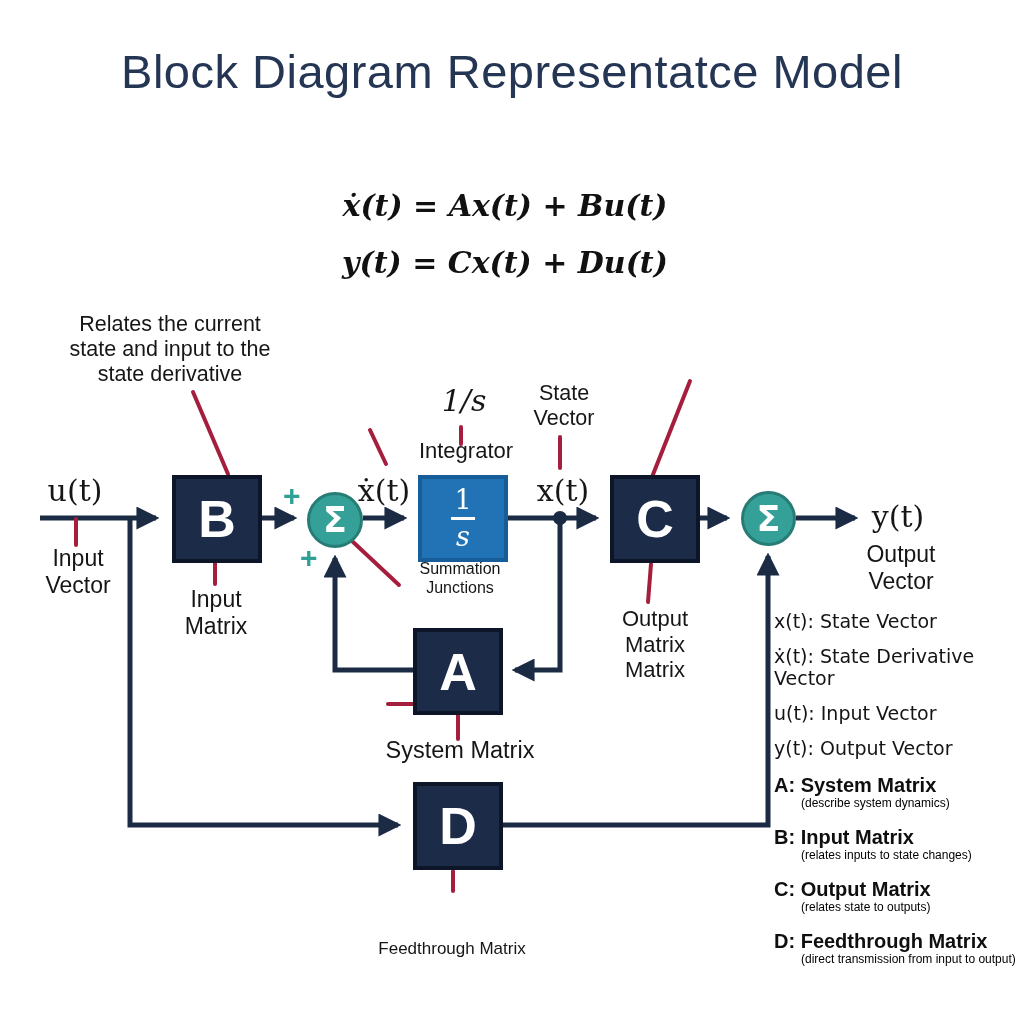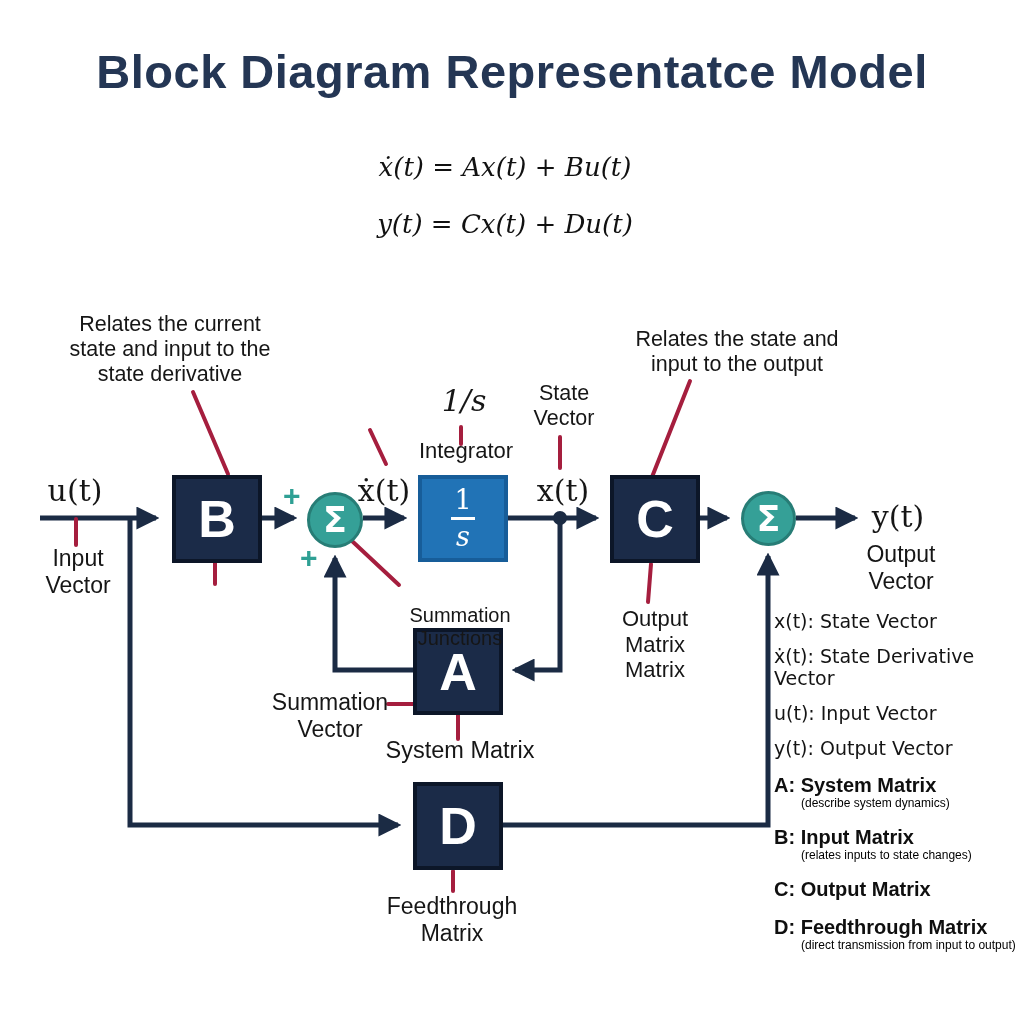--- a/index.html
+++ b/index.html
@@ -2,24 +2,24 @@
 <html><head>
 <meta charset="utf-8">
 <style>
   html,body{margin:0;padding:0;background:#ffffff;}
   #scene{position:relative;width:1024px;height:1024px;background:#ffffff;overflow:hidden;
          font-family:"Liberation Sans", sans-serif;color:#141414;}
   .abs{position:absolute;}
   .ctr{transform:translateX(-50%);text-align:center;}
 
   
-  #title{top:44px;left:512px;width:900px;font-size:47px;font-weight:700;letter-spacing:.5px;
+  #title{top:44px;left:512px;width:900px;font-size:47px;font-weight:400;letter-spacing:.5px;
          color:#243654;font-family:"Liberation Sans",sans-serif;}
-  .eq{left:505px;font-family:"DejaVu Serif",serif;font-weight:normal;font-style:italic;
-      font-size:26px;color:#111;white-space:nowrap;}
+  .eq{left:505px;font-family:"DejaVu Serif",serif;font-weight:bold;font-style:italic;
+      font-size:30px;color:#111;white-space:nowrap;margin-top:36px;}
   #eq1{top:152px;}
   #eq2{top:209px;}
 
   
   .block{position:absolute;box-sizing:border-box;background:#1b2b48;border:4px solid #0c1628;
          color:#fff;display:flex;align-items:center;justify-content:center;
          font-weight:bold;font-size:52px;font-family:"Liberation Sans",sans-serif;}
   #blk-int{background:#2173b6;border-color:#175d99;}
   .frac{display:flex;flex-direction:column;align-items:center;font-family:"DejaVu Serif",serif;
         font-size:27px;line-height:1.05;color:#fff;font-weight:normal;}
@@ -120,47 +120,47 @@
   <div class="plus" style="left:283px;top:481px">+</div>
   <div class="plus" style="left:300px;top:543px">+</div>
 
   <div class="lbl math ctr" style="left:75px;top:474px">u(t)</div>
   <div class="lbl math ctr" style="left:384px;top:474px">ẋ(t)</div>
   <div class="lbl math ctr" style="left:563px;top:474px">x(t)</div>
   <div class="lbl math ctr" style="left:898px;top:500px">y(t)</div>
   <div class="lbl math ctr" style="left:464px;top:384px;font-style:italic">1/s</div>
 
   <div class="lbl ctr" style="left:170px;top:312px;width:215px;font-size:21.5px">Relates the current state and input to the state derivative</div>
-  <div class="lbl ctr" style="left:737px;top:327px;width:235px;font-size:21.5px">Relates the state and input to the output</div>
   <div class="lbl ctr" style="left:466px;top:438px;font-size:22px">Integrator</div>
   <div class="lbl ctr" style="left:564px;top:381px;width:90px;font-size:21.5px">State Vector</div>
   <div class="lbl ctr" style="left:78px;top:545px;width:110px;font-size:23px">Input Vector</div>
-  <div class="lbl ctr" style="left:460px;top:604px;width:150px;font-size:20px">Summation Junctions</div>
-  <div class="lbl ctr" style="left:330px;top:689px;width:145px;font-size:23px">Summation Vector</div>
+  <div class="lbl ctr" style="left:216px;top:586px;width:110px;font-size:23px">Input Matrix</div>
+  <div class="lbl ctr" style="left:460px;top:560px;width:150px;font-size:16px">Summation Junctions</div>
   <div class="lbl ctr" style="left:460px;top:737px;width:200px;font-size:23.5px">System Matrix</div>
   <div class="lbl ctr" style="left:655px;top:606px;width:84px;font-size:22px">Output Matrix Matrix</div>
   <div class="lbl ctr" style="left:901px;top:541px;width:110px;font-size:23px">Output Vector</div>
-  <div class="lbl ctr" style="left:452px;top:893px;width:170px;font-size:23px">Feedthrough Matrix</div>
+  <div class="lbl ctr" style="left:452px;top:939px;width:170px;font-size:17px">Feedthrough Matrix</div>
 
   <div id="legend">
     <div class="vec-item">x(t): State Vector</div>
     <div class="vec-item">ẋ(t): State Derivative Vector</div>
     <div class="vec-item">u(t): Input Vector</div>
     <div class="vec-item">y(t): Output Vector</div>
 
     <div class="mat-item">
       <div class="mat-term">A: System Matrix</div>
       <div class="mat-desc">(describe system dynamics)</div>
     </div>
     <div class="mat-item">
       <div class="mat-term">B: Input Matrix</div>
       <div class="mat-desc">(relates inputs to state changes)</div>
     </div>
     <div class="mat-item">
       <div class="mat-term">C: Output Matrix</div>
+      <div class="mat-desc">(relates state to outputs)</div>
     </div>
     <div class="mat-item">
       <div class="mat-term">D: Feedthrough Matrix</div>
       <div class="mat-desc">(direct transmission from input to output)</div>
     </div>
   </div>
 
 </div>
 
 </body></html>

